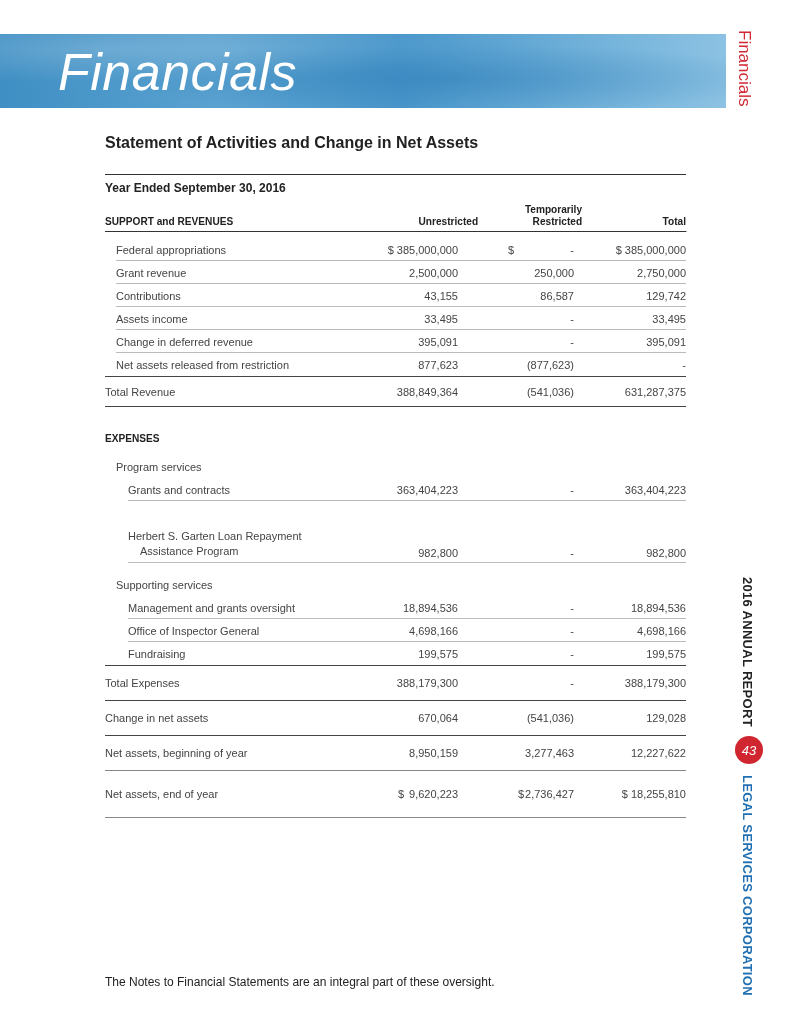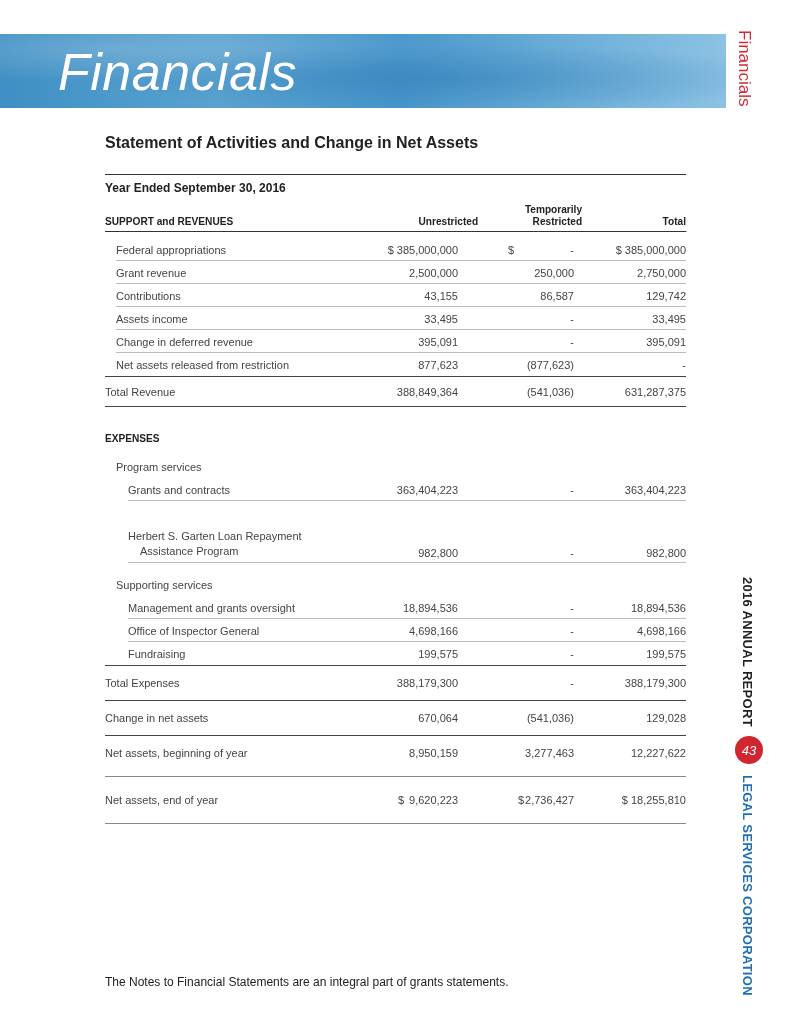--- a/index.html
+++ b/index.html
@@ -191,21 +191,21 @@
     <div class="v">388,179,300</div>
     <div class="v v2">-</div>
     <div class="v v3">388,179,300</div>
   </div>
   <div class="row dark tall">
     <div class="lbl">Change in net assets</div>
     <div class="v">670,064</div>
     <div class="v v2">(541,036)</div>
     <div class="v v3">129,028</div>
   </div>
-  <div class="row" style="height:34px; border-bottom: 1.5px solid #888; padding-bottom: 6px; box-sizing: content-box;">
+  <div class="row" style="height:34px; border-bottom: 1.5px solid #888; box-sizing: content-box;">
     <div class="lbl">Net assets, beginning of year</div>
     <div class="v">8,950,159</div>
     <div class="v v2">3,277,463</div>
     <div class="v v3">12,227,622</div>
   </div>
   <div class="row" style="height:46px; border-bottom: 1.5px solid #888; justify-content: flex-end;">
     <div class="lbl">Net assets, end of year</div>
     <div class="v split">
       <span>$</span>
         <span>9,620,223</span>
@@ -213,13 +213,13 @@
     <div class="v v2 split3">
       <span>$</span>
         <span>2,736,427</span>
     </div>
     <div class="v v3">
       <span>$</span>&nbsp;<span>18,255,810</span>
     </div>
   </div>
 </div>
 
-<div class="footer-note">The Notes to Financial Statements are an integral part of grants statements.</div>
+<div class="footer-note">The Notes to Financial Statements are an integral part of these oversight.</div>
 
 </body></html>

